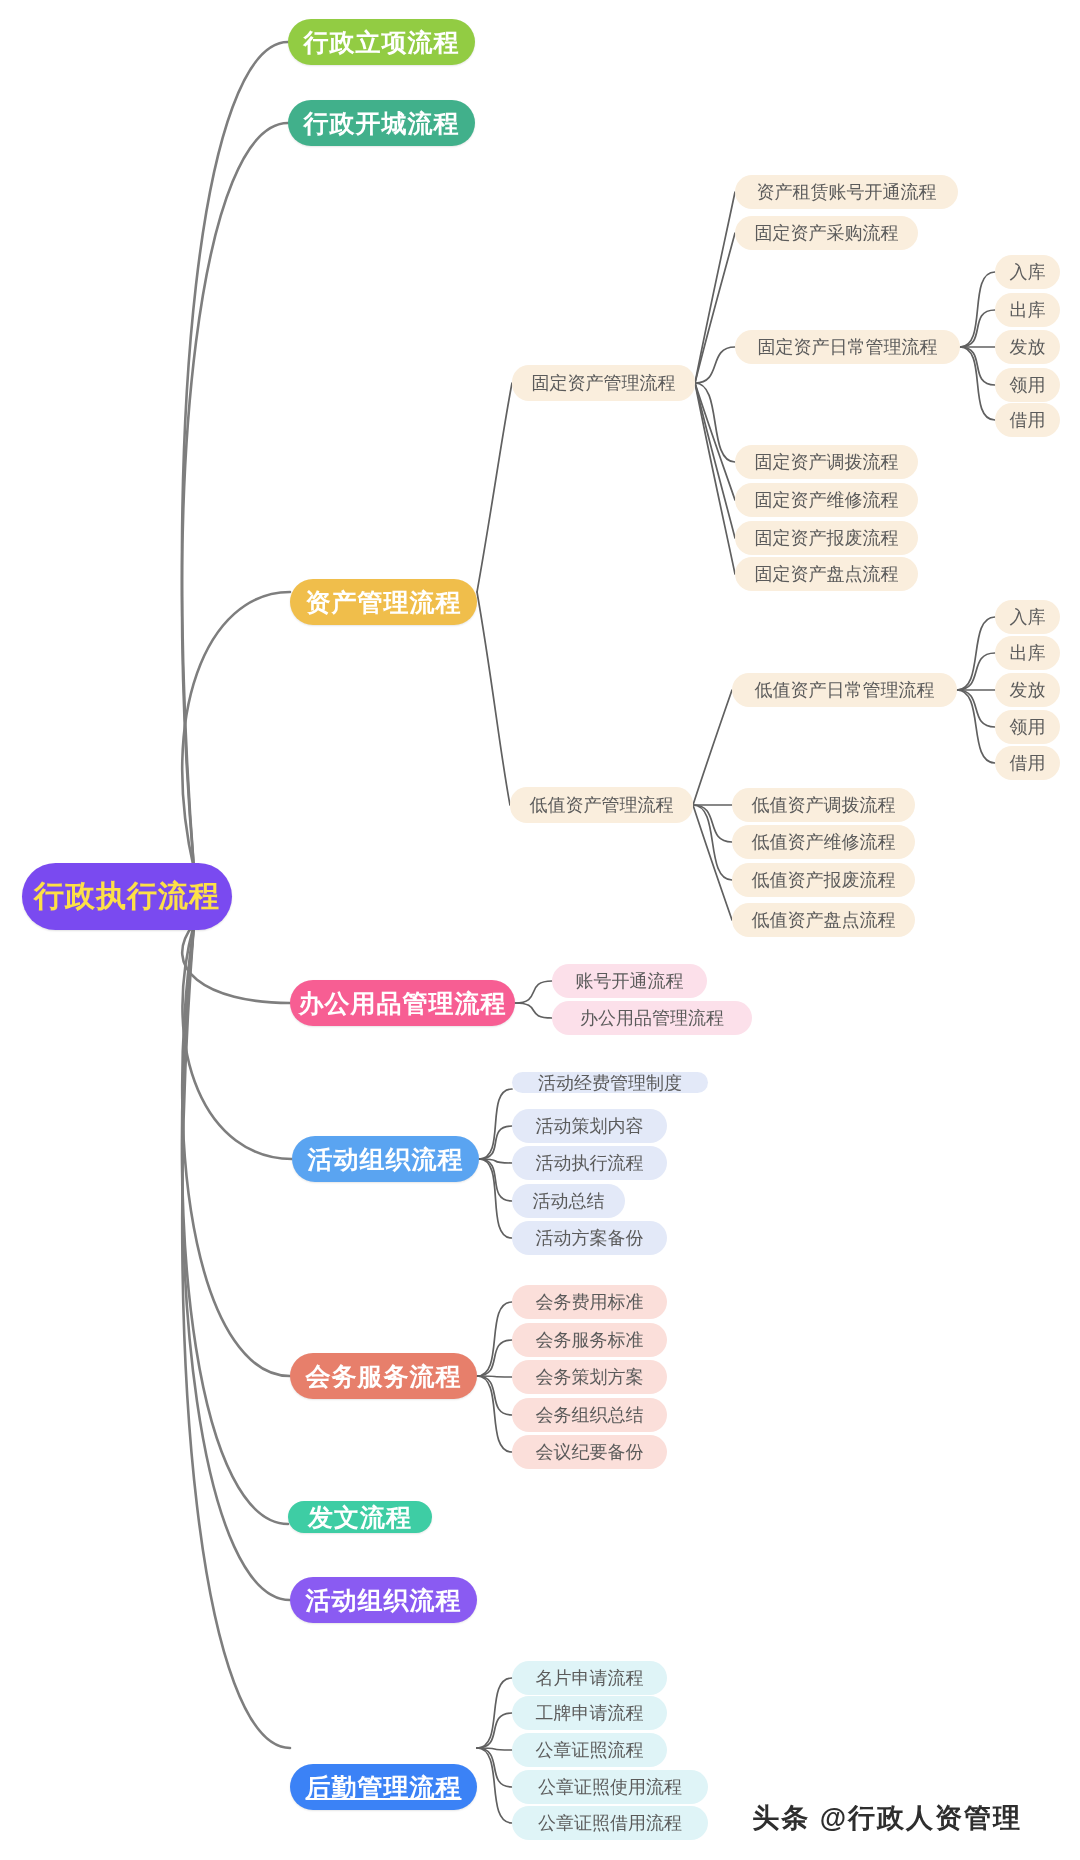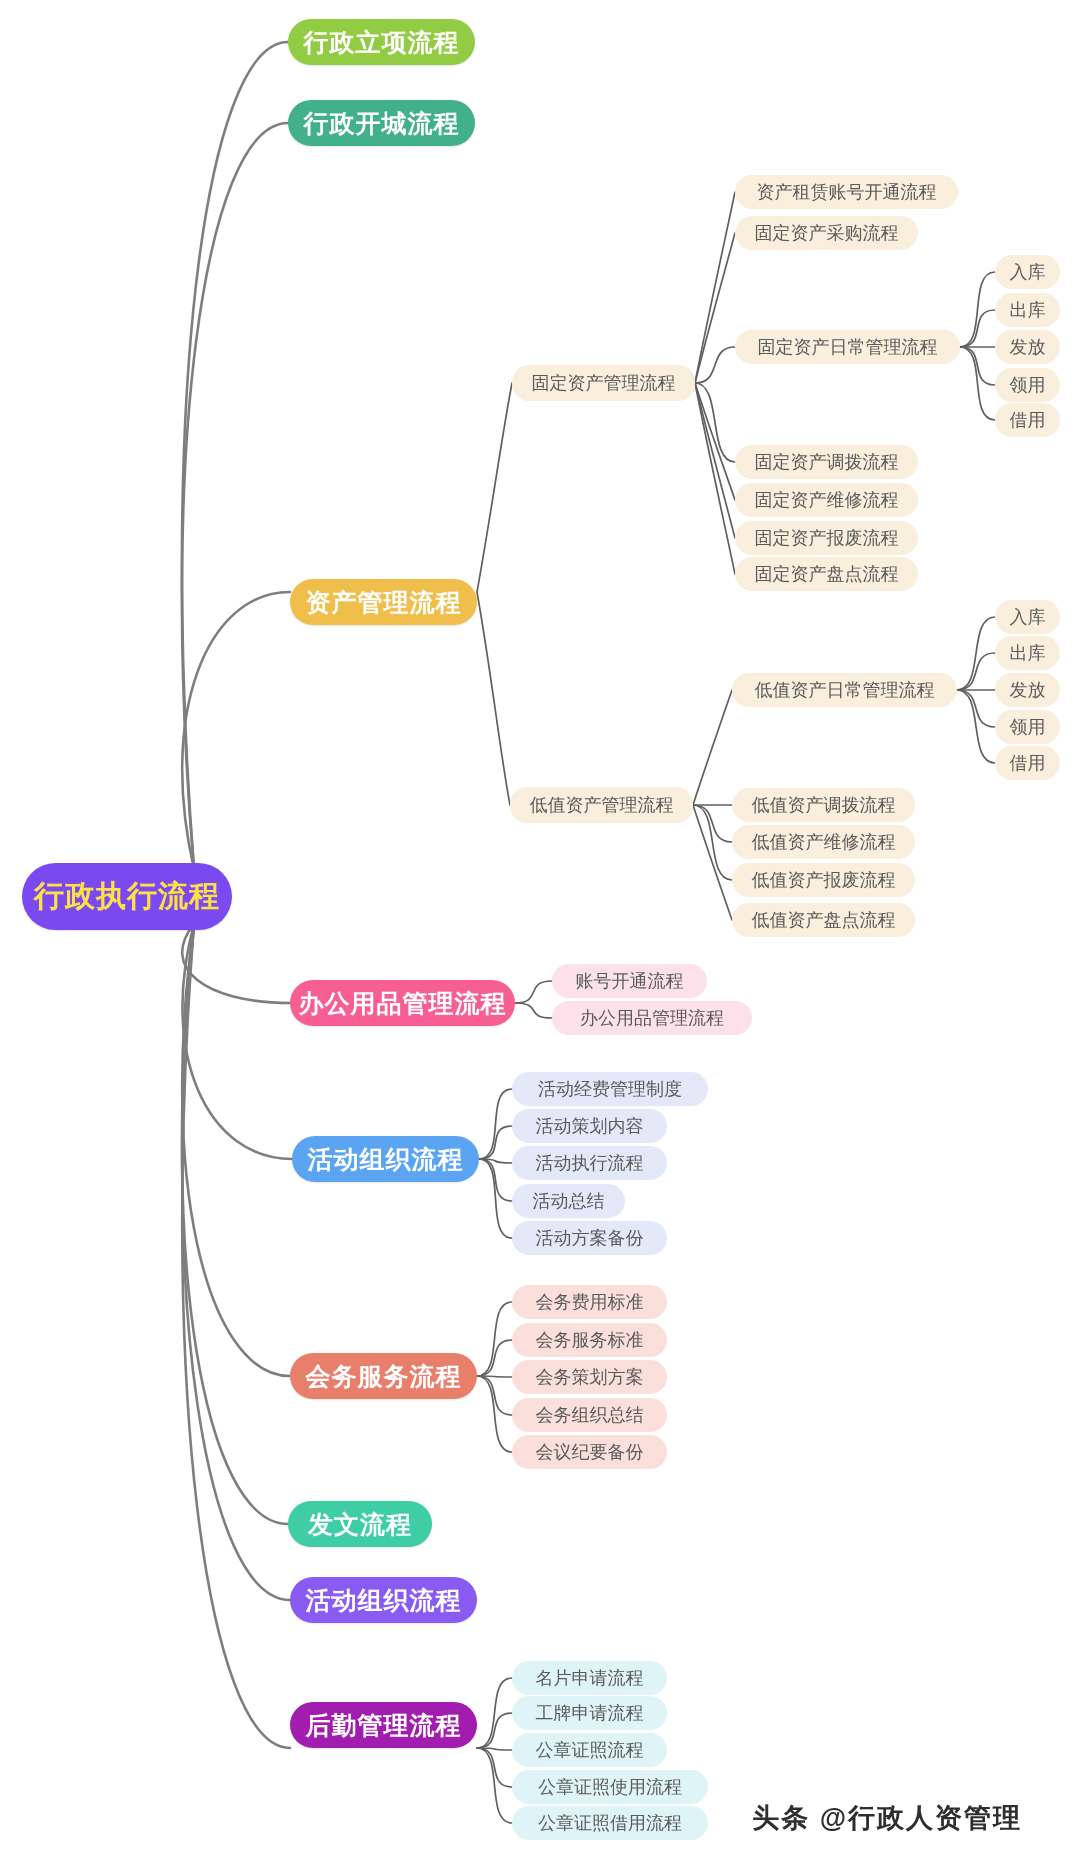--- a/index.html
+++ b/index.html
@@ -107,34 +107,34 @@
       <div class="node type-node" style="left: 995px; top: 710px; width: 65px; height: 34px; background: rgb(250, 238, 221);">领用</div>
       <div class="node type-node" style="left: 995px; top: 746px; width: 65px; height: 34px; background: rgb(250, 238, 221);">借用</div>
       <div class="node type-node" style="left: 732px; top: 788px; width: 183px; height: 34px; background: rgb(250, 238, 221); font-family: Liberation Mono, monospace;">低值资产调拨流程</div>
       <div class="node type-node" style="left: 732px; top: 825px; width: 183px; height: 34px; background: rgb(250, 238, 221);">低值资产维修流程</div>
       <div class="node type-node" style="left: 732px; top: 863px; width: 183px; height: 34px; background: rgb(250, 238, 221);">低值资产报废流程</div>
       <div class="node type-node" style="left: 732px; top: 903px; width: 183px; height: 34px; background: rgb(250, 238, 221);">低值资产盘点流程</div>
       <div class="node type-branch" style="left: 290px; top: 980px; width: 225px; height: 46px; background: rgb(247, 94, 147);">办公用品管理流程</div>
       <div class="node type-node" style="left: 552px; top: 964px; width: 155px; height: 34px; background: rgb(252, 224, 234);">账号开通流程</div>
       <div class="node type-node" style="left: 552px; top: 1001px; width: 200px; height: 34px; background: rgb(252, 224, 234);">办公用品管理流程</div>
       <div class="node type-branch" style="left: 292px; top: 1136px; width: 187px; height: 46px; background: rgb(90, 164, 241);">活动组织流程</div>
-      <div class="node type-node" style="left: 512px; top: 1072px; width: 196px; height: 34px; background: rgb(227, 233, 248);">活动经费管理制度</div>
+      <div class="node type-node" style="left: 512px; top: 1072px; width: 196px; height: 21px; background: rgb(227, 233, 248);">活动经费管理制度</div>
       <div class="node type-node" style="left: 512px; top: 1109px; width: 155px; height: 34px; background: rgb(227, 233, 248);">活动策划内容</div>
       <div class="node type-node" style="left: 512px; top: 1146px; width: 155px; height: 34px; background: rgb(227, 233, 248);">活动执行流程</div>
       <div class="node type-node" style="left: 512px; top: 1184px; width: 113px; height: 34px; background: rgb(227, 233, 248);">活动总结</div>
       <div class="node type-node" style="left: 512px; top: 1221px; width: 155px; height: 34px; background: rgb(227, 233, 248);">活动方案备份</div>
       <div class="node type-branch" style="left: 290px; top: 1353px; width: 187px; height: 46px; background: rgb(231, 127, 107);">会务服务流程</div>
       <div class="node type-node" style="left: 512px; top: 1285px; width: 155px; height: 34px; background: rgb(251, 223, 218);">会务费用标准</div>
       <div class="node type-node" style="left: 512px; top: 1323px; width: 155px; height: 34px; background: rgb(251, 223, 218);">会务服务标准</div>
       <div class="node type-node" style="left: 512px; top: 1360px; width: 155px; height: 34px; background: rgb(251, 223, 218);">会务策划方案</div>
       <div class="node type-node" style="left: 512px; top: 1398px; width: 155px; height: 34px; background: rgb(251, 223, 218);">会务组织总结</div>
       <div class="node type-node" style="left: 512px; top: 1435px; width: 155px; height: 34px; background: rgb(251, 223, 218);">会议纪要备份</div>
-      <div class="node type-branch" style="left: 288px; top: 1501px; width: 144px; height: 46px; background: rgb(62, 205, 164);">发文流程</div>
+      <div class="node type-branch" style="left: 288px; top: 1501px; width: 144px; height: 32px; background: rgb(62, 205, 164);">发文流程</div>
       <div class="node type-branch" style="left: 290px; top: 1577px; width: 187px; height: 46px; background: rgb(138, 91, 242);">活动组织流程</div>
-      <div class="node type-branch" style="left: 290px; top: 1702px; width: 187px; height: 46px; background: #a21caf;">后勤管理流程</div>
+      <div class="node type-branch" style="left: 290px; top: 1764px; width: 187px; height: 46px; background: #3b82f6; text-decoration: underline;">后勤管理流程</div>
       <div class="node type-node" style="left: 512px; top: 1661px; width: 155px; height: 34px; background: rgb(223, 244, 247);">名片申请流程</div>
       <div class="node type-node" style="left: 512px; top: 1696px; width: 155px; height: 34px; background: rgb(223, 244, 247);">工牌申请流程</div>
       <div class="node type-node" style="left: 512px; top: 1733px; width: 155px; height: 34px; background: rgb(223, 244, 247);">公章证照流程</div>
       <div class="node type-node" style="left: 512px; top: 1770px; width: 196px; height: 34px; background: rgb(223, 244, 247);">公章证照使用流程</div>
       <div class="node type-node" style="left: 512px; top: 1806px; width: 196px; height: 34px; background: rgb(223, 244, 247);">公章证照借用流程</div>
     </div>
   <div class="watermark">头条 @行政人资管理</div>
 </div>
 
 </body></html>

